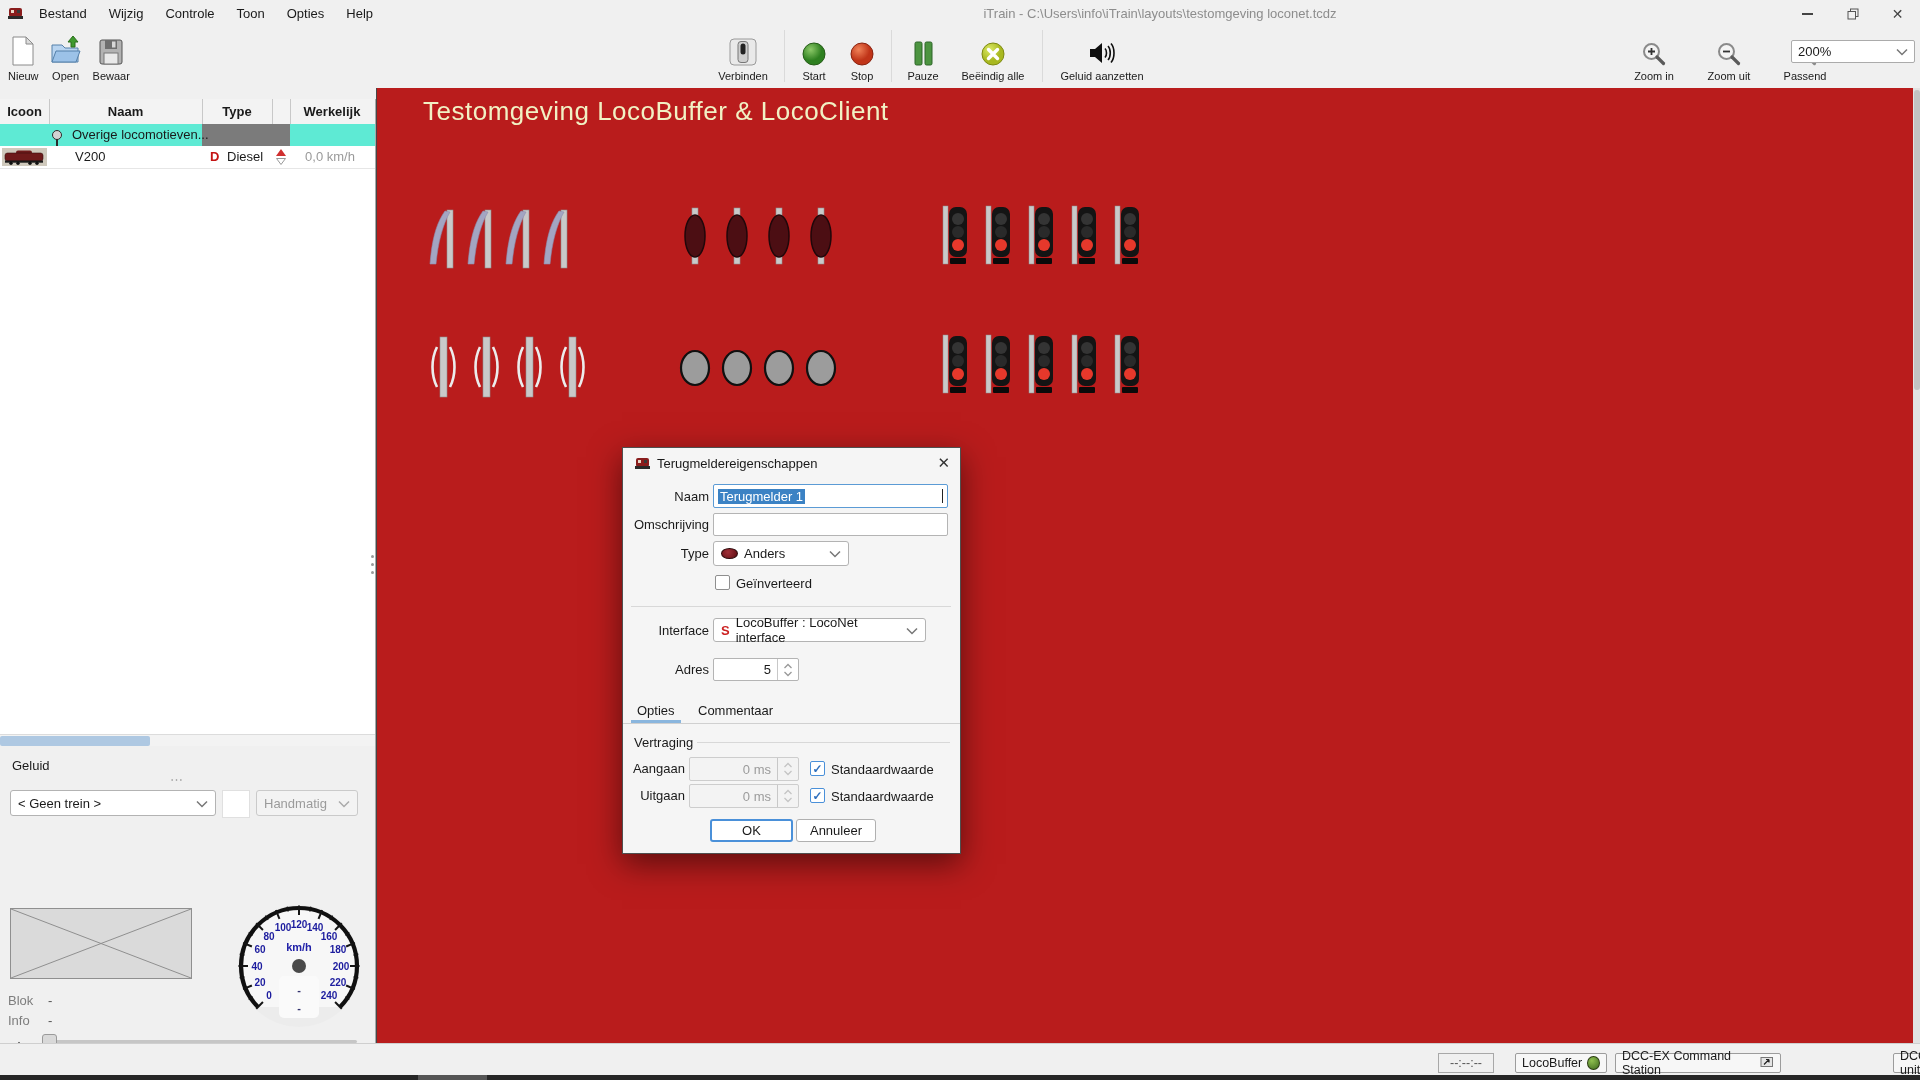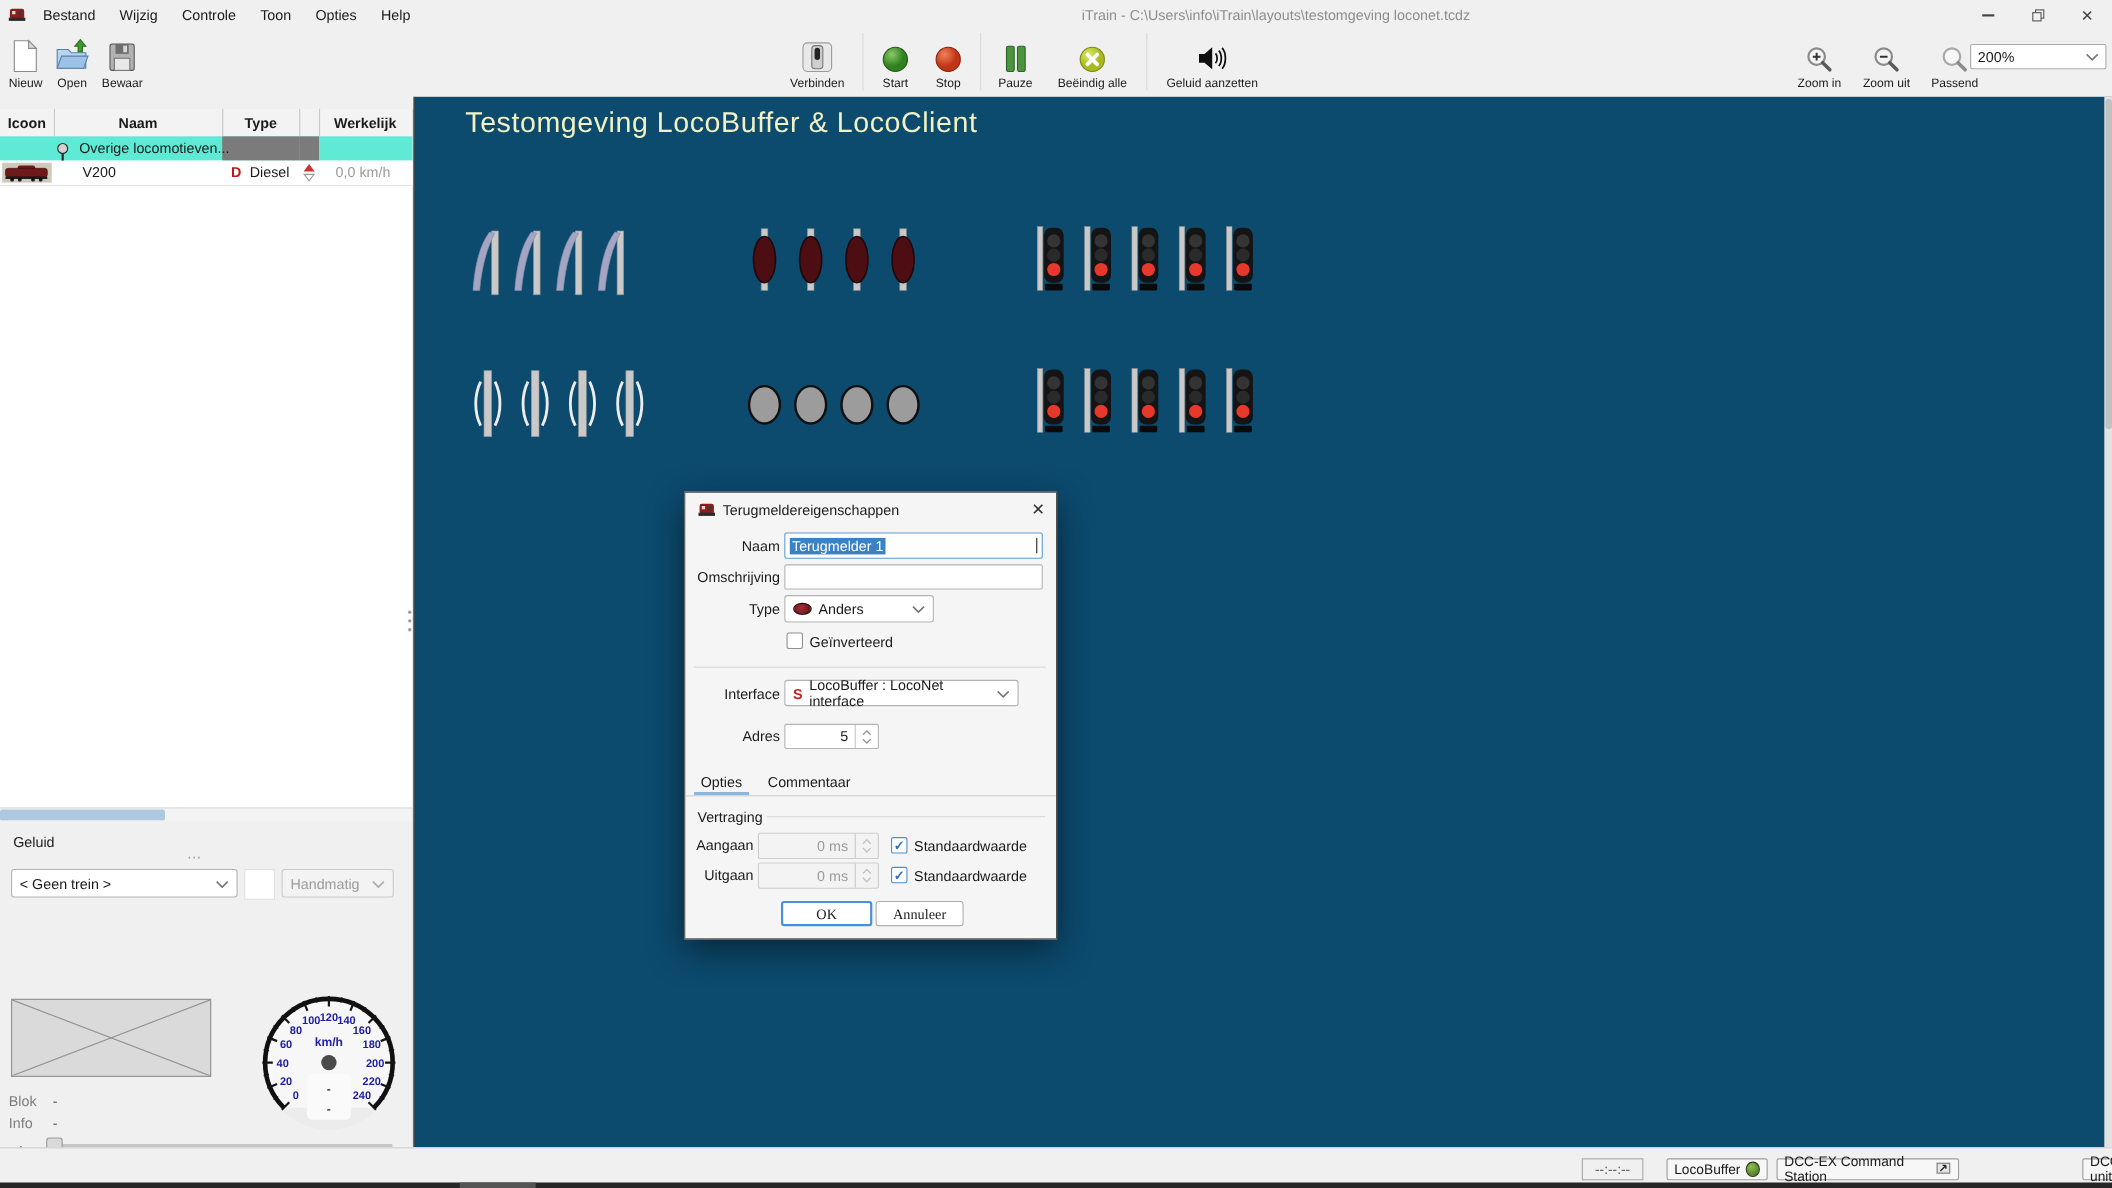--- a/index.html
+++ b/index.html
@@ -46,21 +46,21 @@
        padding:0 7px;gap:6px;box-sizing:border-box;}
   .sel .chev{margin-left:auto;}
   .sel.disabled{color:#9b9b9b;background:#f3f3f3;border-color:#cacaca;}
   .graylab{color:#7d7d7d;}
   .placeholder{position:absolute;left:10px;top:162px;width:180px;height:69px;background:#dadada;border:1px solid #8f8f8f;}
   .slider-track{position:absolute;left:45px;top:294px;width:312px;height:3px;background:#c6c6c6;border-radius:2px;}
   .slider-thumb{position:absolute;left:42px;top:288px;width:13px;height:14px;background:#d9d9d9;
                 border:1px solid #9a9a9a;border-radius:3px;}
   .slidlab{position:absolute;width:34px;text-align:center;font-size:12.5px;color:#3c3c3c;top:319px;}
   
-  .canvas{position:absolute;left:376px;top:88px;width:1544px;height:955px;background:#0c4a6e;
+  .canvas{position:absolute;left:376px;top:88px;width:1544px;height:955px;background:#b91c1c;
           border-left:1px solid #474747;}
   .canvas-title{position:absolute;left:46px;top:8px;font-size:26px;color:#f1f1c4;letter-spacing:0.5px;}
   .siggroup{position:absolute;display:flex;align-items:flex-start;}
   .vscroll{position:absolute;right:0;top:0;width:8px;height:955px;background:#e2e2e2;}
   .vthumb{position:absolute;left:1px;top:2px;width:6px;height:300px;background:#c2c2c2;border-radius:3px;}
   
   .dialog{position:absolute;left:622px;top:447px;width:337px;height:405px;background:#f5f5f5;
           border:1px solid #4f4f4f;box-shadow:0 10px 30px rgba(0,0,0,.5);z-index:20;}
   .dlg-title{position:absolute;left:0;top:0;width:100%;height:30px;}
   .dlg-title .txt{position:absolute;left:34px;top:8px;font-size:13px;}
@@ -78,21 +78,21 @@
                  align-items:center;justify-content:center;}
   .spinbox.disabled{background:#f3f3f3;border-color:#cdcdcd;color:#9b9b9b;}
   .cb{width:15px;height:15px;background:#fff;border:1px solid #8f8f8f;border-radius:2px;box-sizing:border-box;
       display:flex;align-items:center;justify-content:center;font-size:12px;}
   .cb.checked{border-color:#4a90d9;color:#2e6fbd;font-weight:bold;}
   .dsep{position:absolute;height:1px;background:#d8d8d8;}
   .dtab{position:absolute;top:255px;font-size:13px;}
   .dtab-underline{position:absolute;left:8px;top:272px;width:50px;height:3px;background:#8ab6de;}
   .dtab-border{position:absolute;left:0;top:275px;width:337px;height:1px;background:#d0d0d0;}
   .btn{position:absolute;box-sizing:border-box;background:#fff;border:1px solid #b0b0b0;border-radius:3px;
-       display:flex;align-items:center;justify-content:center;height:23px;font-family:Liberation Serif, serif;}
+       display:flex;align-items:center;justify-content:center;height:23px;}
   .btn.primary{border:2px solid #4a90d9;}
   
   .statusbar{position:absolute;left:0;top:1043px;width:1920px;height:32px;background:#f0f0f0;
              border-top:1px solid #cfcfcf;}
   .sbtn{position:absolute;top:9px;height:20px;box-sizing:border-box;border:1px solid #9c9c9c;border-radius:2px;
         background:#f7f7f7;display:flex;align-items:center;justify-content:center;gap:5px;
         font-size:12.5px;padding:0 6px;}
   .clockbox{position:absolute;left:1438px;top:9px;width:56px;height:20px;box-sizing:border-box;
             border:1px solid #a8a8a8;display:flex;align-items:center;justify-content:center;
             color:#555;font-size:12.5px;}
@@ -248,21 +248,21 @@
             <path d="M4,10 H9 L16,4 V24 L9,18 H4 Z" fill="#0f0f0f"></path>
             <path d="M19,9.5 C21,11.5 21,16.5 19,18.5" fill="none" stroke="#0f0f0f" stroke-width="1.6"></path>
             <path d="M22,7 C25,10 25,18 22,21" fill="none" stroke="#0f0f0f" stroke-width="1.6"></path>
             <path d="M25,4.5 C29,9 29,19 25,23.5" fill="none" stroke="#0f0f0f" stroke-width="1.6"></path>
           </svg>
         </span>
         <span>Geluid aanzetten</span>
       </div>
     </div>
 
-    <div class="tgroup" style="left:1630px;top:3px;height:52px;gap:11px">
+    <div class="tgroup" style="left:1630px;top:3px;height:52px;gap:25px">
       <div class="tbtn" style="width:48px">
         <span class="ticon">
           <svg width="26" height="26" viewBox="0 0 26 26">
             <circle cx="10.5" cy="10.5" r="7.5" fill="#f4f4f4" stroke="#8a8a8a" stroke-width="2"></circle>
             <path d="M7,10.5 H14 M10.5,7 V14" stroke="#333" stroke-width="1.8"></path>
             <line x1="16" y1="16" x2="22.5" y2="22.5" stroke="#5a5a5a" stroke-width="3.2" stroke-linecap="round"></line>
           </svg>
         </span>
         <span>Zoom in</span>
       </div>

